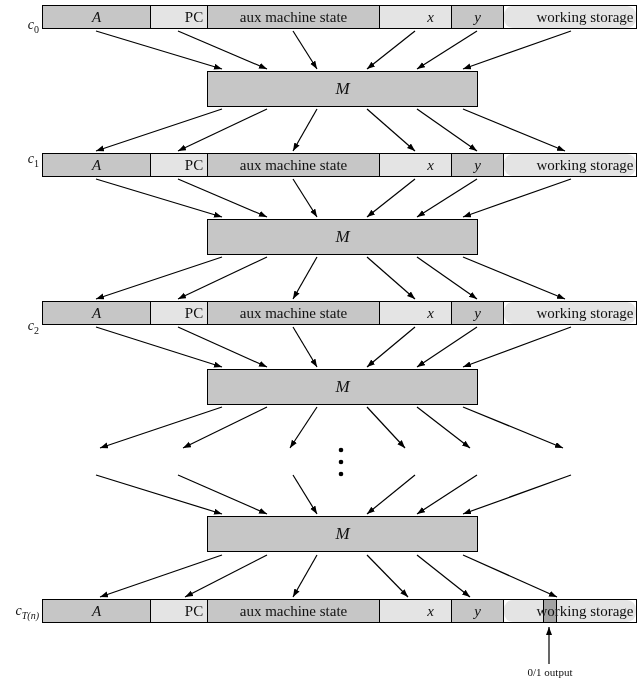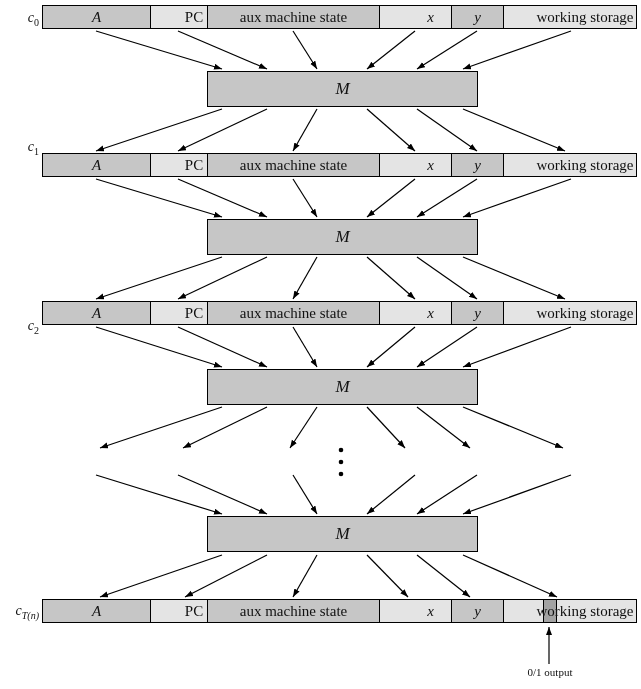--- a/index.html
+++ b/index.html
@@ -17,34 +17,34 @@
   .seg{
     box-sizing:border-box;border-right:1px solid #000;position:relative;
     display:flex;align-items:center;justify-content:center;
     font-size:15px;line-height:1;white-space:nowrap;
   }
   .seg:last-child{border-right:none;}
   .tone-dark{background:var(--dark,#c6c6c6);}
   .tone-light{background:var(--light,#e4e4e4);padding-left:30px;}
   .it{font-style:italic;}
   .sw-a{flex:0 0 108px;} .sw-pc{flex:0 0 57px;} .sw-aux{flex:0 0 172px;text-align:right;}
-  .sw-x{flex:0 0 72px;} .sw-y{flex:0 0 52px;} .sw-ws{flex:1 1 auto;}
+  .sw-x{flex:0 0 72px;} .sw-y{flex:0 0 52px;} .sw-ws{flex:1 1 auto;border-radius:9px;}
   .r0{top:5px;} .r1{top:153px;} .r2{top:301px;} .r3{top:599px;}
   .mbox{
     position:absolute;left:207px;width:271px;height:36px;
     background:var(--dark,#c6c6c6);border:1px solid #000;box-sizing:border-box;
     display:flex;align-items:center;justify-content:center;
     font-size:17px;font-style:italic;
   }
   .m0{top:71px;} .m1{top:219px;} .m2{top:369px;} .m3{top:516px;}
   .cfg-label{
     position:absolute;left:0;width:39px;text-align:right;
     font-size:14px;font-style:italic;line-height:20px;
   }
-  .l0{top:8px;} .l1{top:137px;} .l2{top:316px;} .l3{top:601px;}
+  .l0{top:15px;} .l1{top:149px;} .l2{top:316px;} .l3{top:601px;}
   .cfg-sub{font-size:10px;font-style:normal;vertical-align:-4px;letter-spacing:0;}
   .cfg-sub.it{font-style:italic;}
   .seg-text{position:relative;z-index:1;}
   .outcell{
     position:absolute;left:39px;top:0;width:14px;height:22px;z-index:0;
     background:var(--output_cell,#a3a3a3);
     border-left:1px solid #000;border-right:1px solid #000;box-sizing:border-box;
   }
   .outlabel{
     position:absolute;left:504px;top:666px;width:92px;

